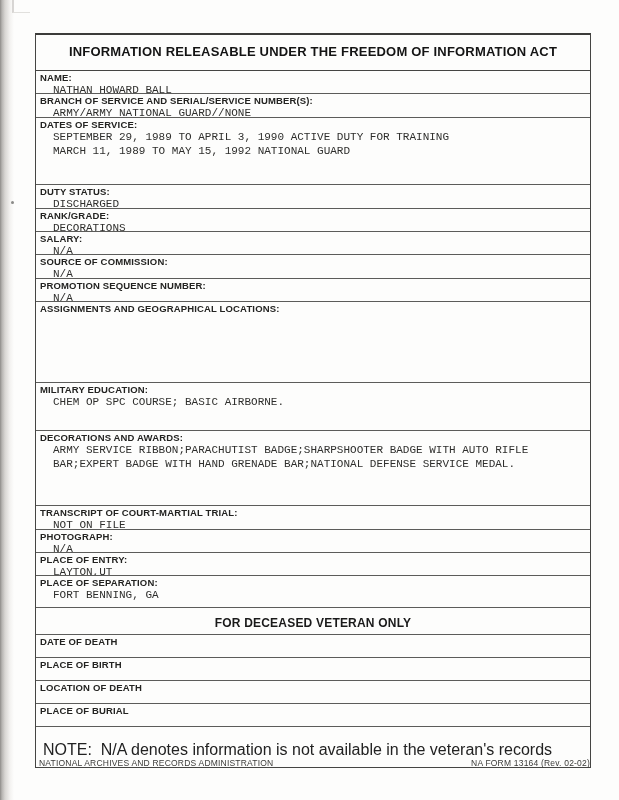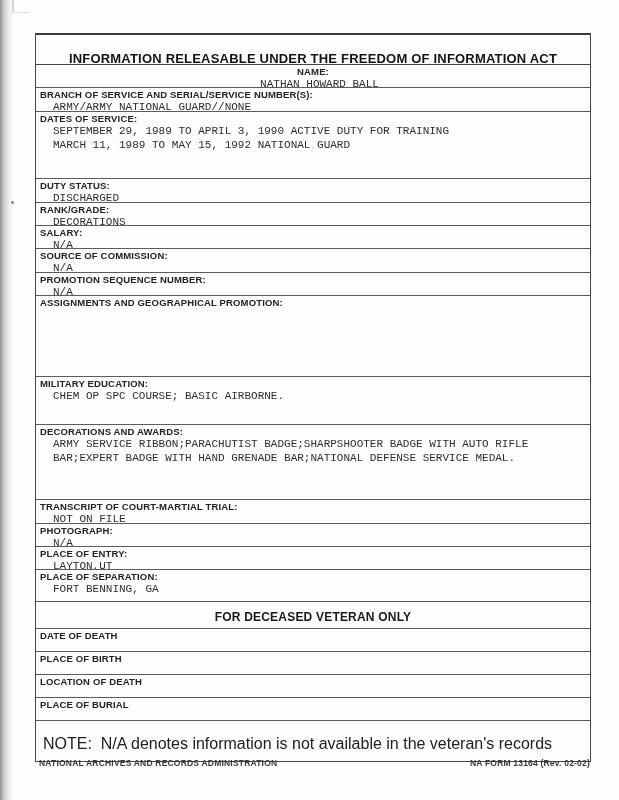--- a/index.html
+++ b/index.html
@@ -27,23 +27,23 @@
     box-sizing:border-box;
     border:1px solid #454543;border-top:2px solid #3c3c3a;
     background:#fdfdfc;
   }
   .row{
     position:relative;box-sizing:border-box;overflow:hidden;
     border-bottom:1px solid #5c5c5a;
     padding:2px 4px 0 4px;
   }
   .title-row{
-    height:30px;text-align:center;
+    height:36px;text-align:center;
     font-weight:bold;font-size:13px;letter-spacing:.2px;color:#141414;
-    padding-top:16px;border-bottom:1px solid #454543;
+    padding-top:9px;border-bottom:1px solid #454543;
   }
   .field-label{
     font-size:9.5px;font-weight:bold;color:#232321;
     letter-spacing:.15px;line-height:10px;
   }
   .field-value{
     font-family:"Liberation Mono","DejaVu Sans Mono",monospace;
     font-size:11px;color:#2e2e2c;line-height:13.5px;
     padding-left:13px;margin-top:1px;white-space:pre-wrap;
   }
@@ -52,37 +52,37 @@
     letter-spacing:.2px;color:#1a1a1a;padding-top:8px;
   }
   .note-row{
     height:40px;padding-top:14px;padding-left:7px;
     font-size:16px;color:#222;white-space:pre-wrap;border-bottom:none;
   }
   .footer{
     position:absolute;left:35px;top:758px;width:556px;
     display:flex;justify-content:space-between;align-items:baseline;
     font-size:8.5px;color:#3a3a38;letter-spacing:.2px;
-    padding:0;box-sizing:border-box;font-weight:bold;
+    padding:0;box-sizing:border-box;
   }
   .footer-left{padding-left:4px;}
   .footer-right{padding-right:1px;}
 </style>
 </head>
 <body>
 
 <div class="scan-edge"></div>
 <div class="corner-mark"></div>
 <div class="speck"></div>
 
 <div class="form">
   <div class="row title-row">INFORMATION RELEASABLE UNDER THE FREEDOM OF INFORMATION ACT</div>
 
   <div id="main-fields">
-      <div class="row field-row" style="height: 23px; text-align: center;">
+      <div class="row field-row" style="height: 23px;">
         <div class="field-label">NAME:</div>
         <div class="field-value">NATHAN HOWARD BALL</div>
       </div>
       <div class="row field-row" style="height: 24px;">
         <div class="field-label">BRANCH OF SERVICE AND SERIAL/SERVICE NUMBER(S):</div>
         <div class="field-value">ARMY/ARMY NATIONAL GUARD//NONE</div>
       </div>
       <div class="row field-row" style="height: 67px;">
         <div class="field-label">DATES OF SERVICE:</div>
         <div class="field-value">SEPTEMBER 29, 1989 TO APRIL 3, 1990 ACTIVE DUTY FOR TRAINING
@@ -102,21 +102,21 @@
       </div>
       <div class="row field-row" style="height: 24px;">
         <div class="field-label">SOURCE OF COMMISSION:</div>
         <div class="field-value">N/A</div>
       </div>
       <div class="row field-row" style="height: 23px;">
         <div class="field-label">PROMOTION SEQUENCE NUMBER:</div>
         <div class="field-value">N/A</div>
       </div>
       <div class="row field-row" style="height: 81px;">
-        <div class="field-label">ASSIGNMENTS AND GEOGRAPHICAL PROMOTION:</div>
+        <div class="field-label">ASSIGNMENTS AND GEOGRAPHICAL LOCATIONS:</div>
       </div>
       <div class="row field-row" style="height: 48px;">
         <div class="field-label">MILITARY EDUCATION:</div>
         <div class="field-value">CHEM OP SPC COURSE; BASIC AIRBORNE.</div>
       </div>
       <div class="row field-row" style="height: 75px;">
         <div class="field-label">DECORATIONS AND AWARDS:</div>
         <div class="field-value">ARMY SERVICE RIBBON;PARACHUTIST BADGE;SHARPSHOOTER BADGE WITH AUTO RIFLE
 BAR;EXPERT BADGE WITH HAND GRENADE BAR;NATIONAL DEFENSE SERVICE MEDAL.</div>
       </div>

